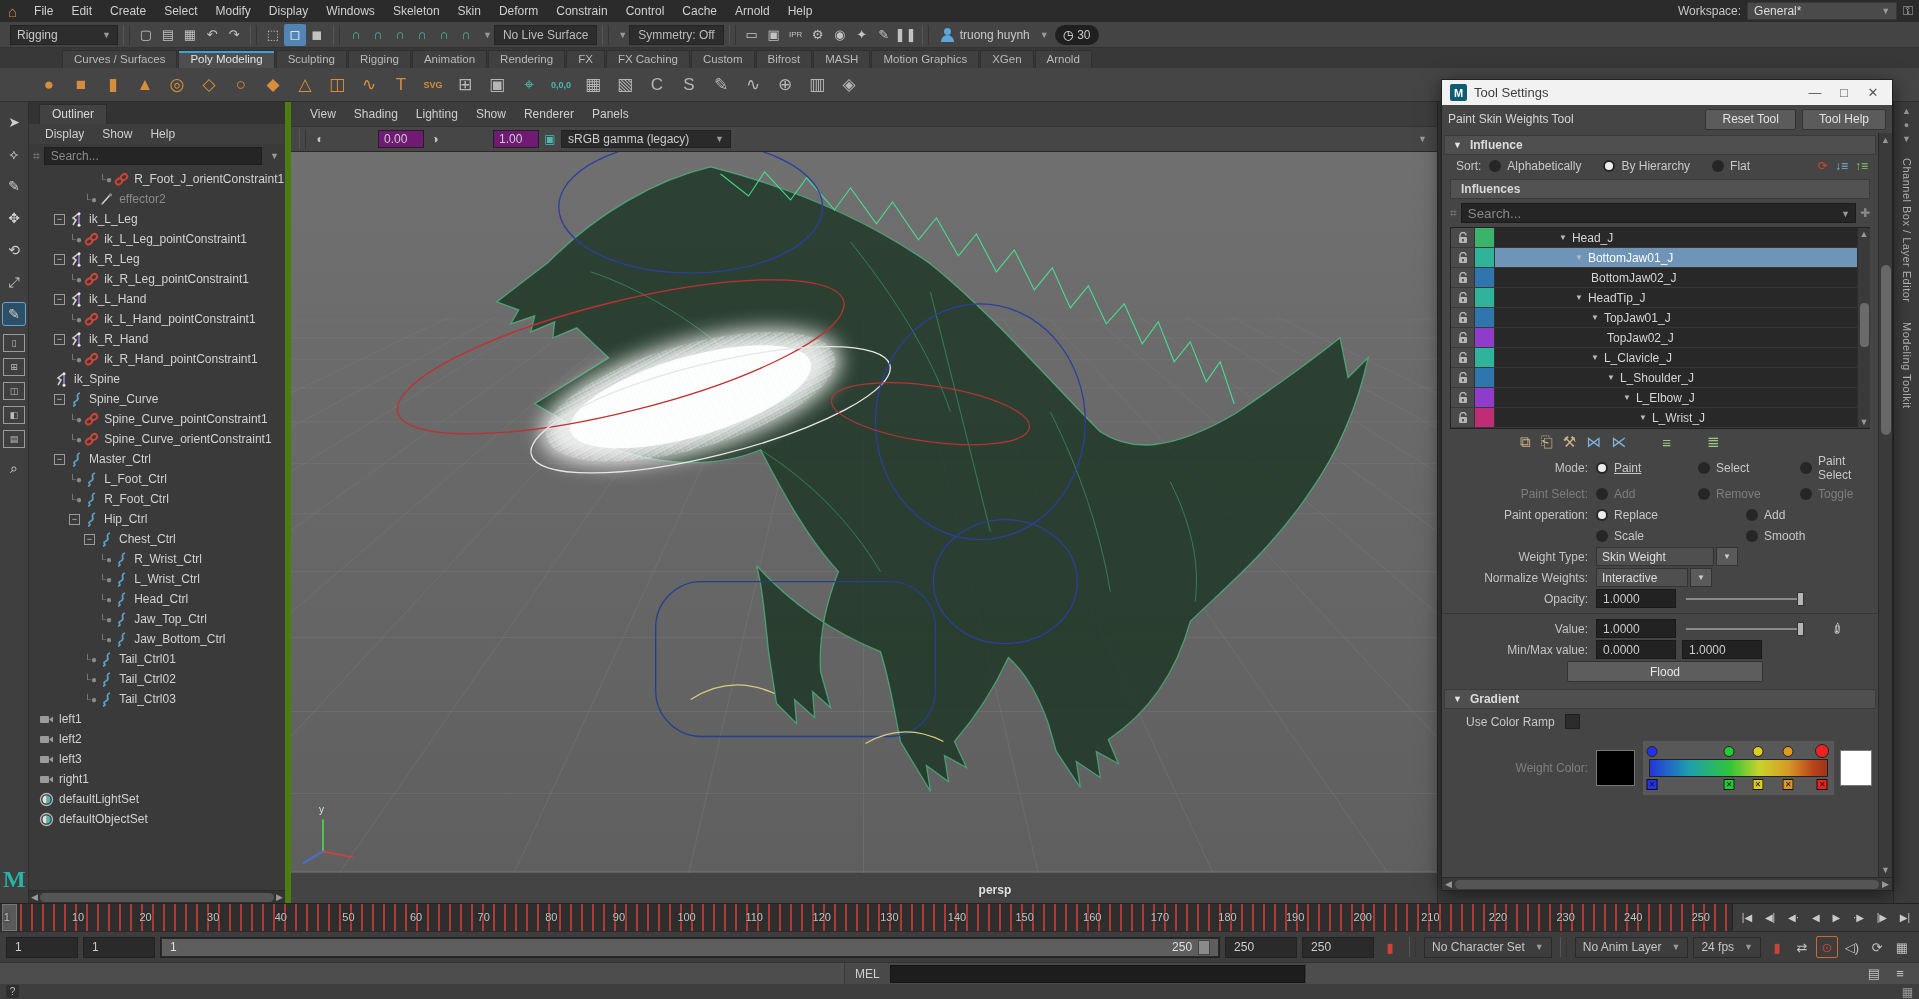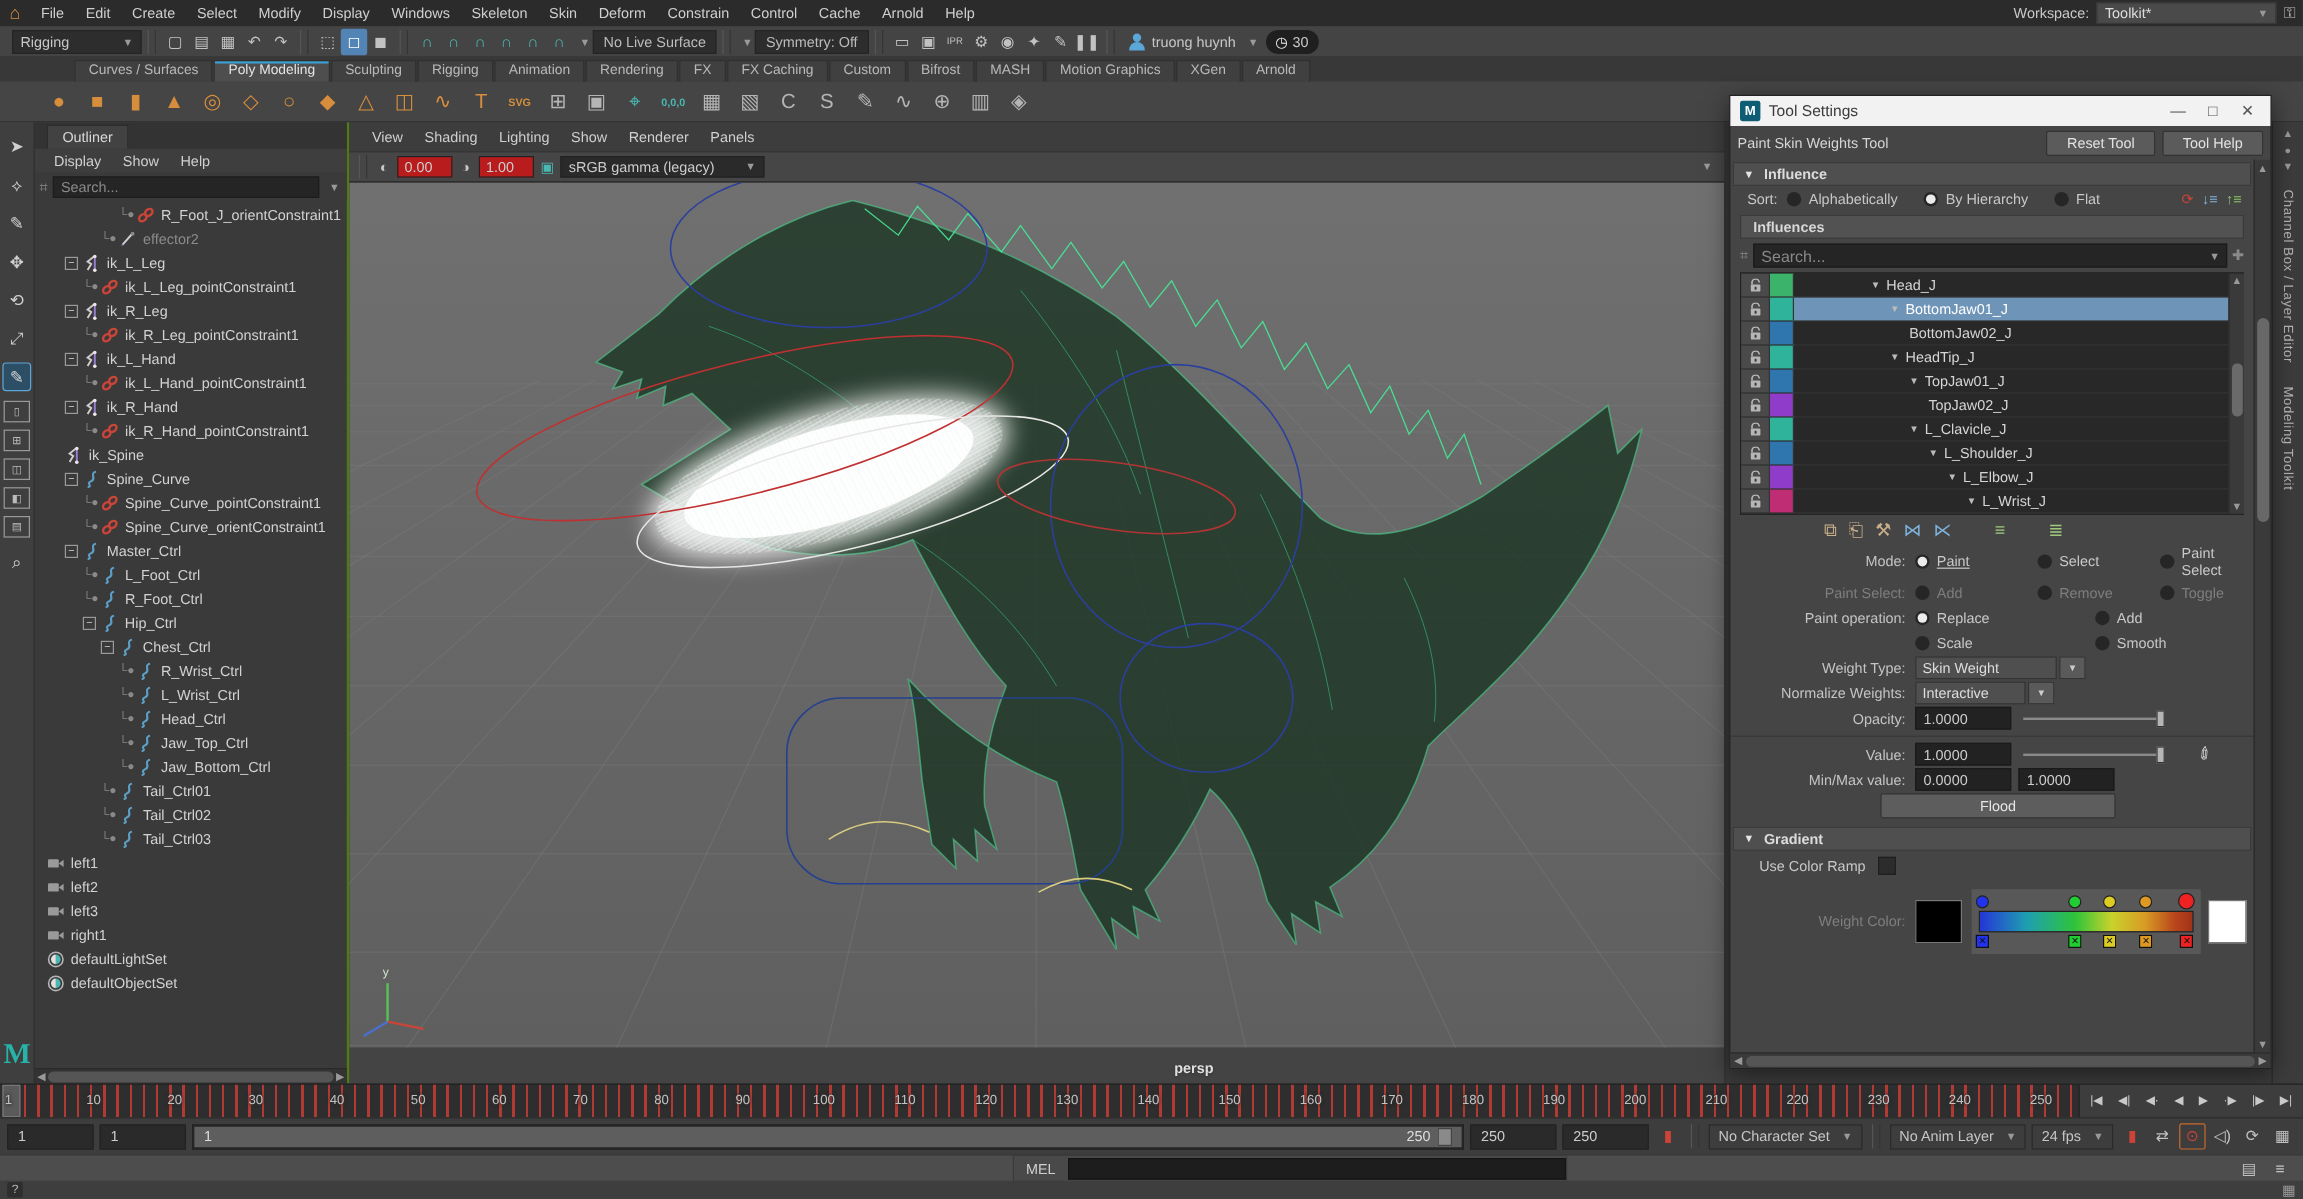--- a/index.html
+++ b/index.html
@@ -46,21 +46,21 @@
   #main { position:absolute; top:102px; left:0; right:0; height:801px; display:flex; }
 
   
   #toolbox { width:29px; background:#3f3f3f; border-right:1px solid #2e2e2e; display:flex; flex-direction:column; align-items:center; padding-top:8px; gap:8px; position:relative; }
   .tb-icon { width:24px; height:24px; display:flex; align-items:center; justify-content:center; color:#cfcfcf; font-size:14px; }
   .tb-icon.active-tool { background:#2d4f66; border:1px solid #5fa6d8; border-radius:3px; }
   .tb-icon.layout { border:1px solid #9a9a9a; width:22px; height:18px; font-size:9px; color:#bbb; }
   #maya-logo { position:absolute; bottom:14px; left:3px; width:23px; height:23px; color:#27b3a7; font-size:24px; font-weight:bold; font-family:"Liberation Serif","DejaVu Serif",serif; }
 
   
-  #outliner { width:262px; background:#3a3a3a; border-right:2px solid #4d7c0f; display:flex; flex-direction:column; }
+  #outliner { width:262px; background:#3a3a3a; border-right:6px solid #4d7c0f; display:flex; flex-direction:column; }
   #outliner-tabbar { height:22px; background:#333; display:flex; align-items:flex-end; padding-left:10px; }
   #outliner-tab { background:#424242; padding:2px 12px 3px; color:#d8d8d8; border:1px solid #2c2c2c; border-bottom:none; }
   #outliner-menus { height:20px; display:flex; gap:2px; padding-left:8px; align-items:center; background:#3e3e3e; }
   #outliner-menus .menu-item { padding:0 8px; font-size:12px; }
   #outliner-search-row { height:24px; display:flex; align-items:center; gap:4px; padding:0 6px 0 4px; background:#3a3a3a; }
   .filter-glyph { color:#8a8a8a; font-size:12px; }
   #outliner-search { flex:1; height:18px; background:#252525; border:1px solid #1d1d1d; color:#ddd; padding:0 6px; font-size:12px; }
   #outliner-search::placeholder { color:#8a8a8a; }
   #outliner-list { flex:1; overflow:hidden; padding-top:1px; position:relative; }
   .out-row { height:20px; display:flex; align-items:center; font-size:12px; color:#d2d2d2; white-space:nowrap; }
@@ -71,21 +71,21 @@
   #outliner-hscroll { height:13px; background:#333; border-top:1px solid #2a2a2a; display:flex; align-items:center; padding:0 2px; gap:2px; }
   .scroll-thumb-h { flex:1; height:9px; background:#555; border-radius:5px; }
   .scroll-arr { color:#999; font-size:9px; }
 
   
   #viewport { flex:1; display:flex; flex-direction:column; border-right:1px solid #2a2a2a; min-width:0; }
   #vp-menus { height:24px; background:#3d3d3d; display:flex; align-items:center; padding-left:10px; }
   #vp-menus .menu-item { padding:0 9px; }
   #vp-toolbar { height:26px; background:#464646; border-top:1px solid #333; border-bottom:1px solid #2a2a2a; display:flex; align-items:center; gap:1px; padding-left:4px; }
   .vp-ic { width:20px; height:20px; display:flex; align-items:center; justify-content:center; color:#c5c5c5; font-size:12px; }
-  .vp-field { width:46px; height:18px; background:#b91c1c; border:1px solid #222; color:#ccc; padding:0 5px; display:flex; align-items:center; }
+  .vp-field { width:46px; height:18px; background:#701a75; border:1px solid #222; color:#ccc; padding:0 5px; display:flex; align-items:center;margin-left:47px; }
   #cm-select { width:170px; height:18px; background:#2a2a2a; border:1px solid #222; display:flex; align-items:center; justify-content:space-between; padding:0 6px; color:#ccc; }
   #vp-canvas { flex:1; position:relative; overflow:hidden; }
   #vp-canvas svg { position:absolute; inset:0; }
   #persp-label { position:absolute; left:60%; bottom:6px; color:#e0e0e0; font-size:12px; font-weight:bold; text-shadow:0 1px 2px #333; }
 
   
   #right-backdrop { width:481px; background:#3a3a3a; position:relative; }
   #side-strip { position:absolute; right:0; top:0; bottom:0; width:26px; background:#3c3c3c; border-left:1px solid #2c2c2c; display:flex; flex-direction:column; align-items:center; padding-top:4px; gap:4px; }
   .strip-btn { color:#999; font-size:9px; }
   .side-tab { writing-mode:vertical-rl; color:#b5b5b5; font-size:11px; padding:10px 0; letter-spacing:.5px; }
@@ -252,21 +252,21 @@
       <div class="menu-item">Constrain</div>
       <div class="menu-item">Control</div>
       <div class="menu-item">Cache</div>
       <div class="menu-item">Arnold</div>
       <div class="menu-item">Help</div>
     </div>
   <div class="spacer"></div>
   <div id="workspace-area">
     <span>Workspace:</span>
     <div id="workspace-select">
-      <span>Toolkit*</span>
+      <span>General*</span>
       <span class="mini-arrow">▼</span>
     </div>
     <span class="lock-glyph">⚿</span>
   </div>
 </div>
 
 <div id="statusline">
   <div id="menuset">
     <span>Rigging</span>
     <span class="mini-arrow">▼</span>

